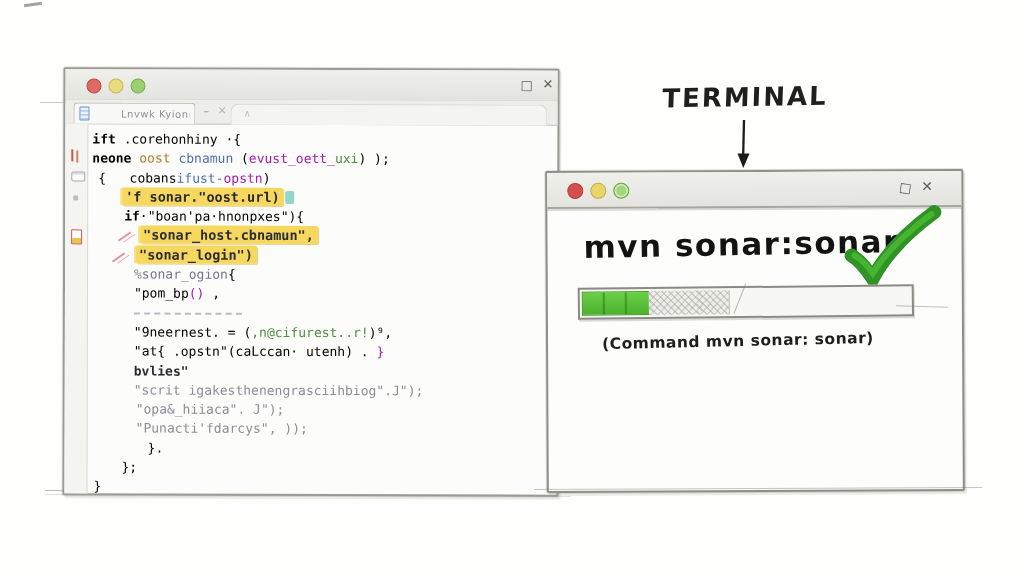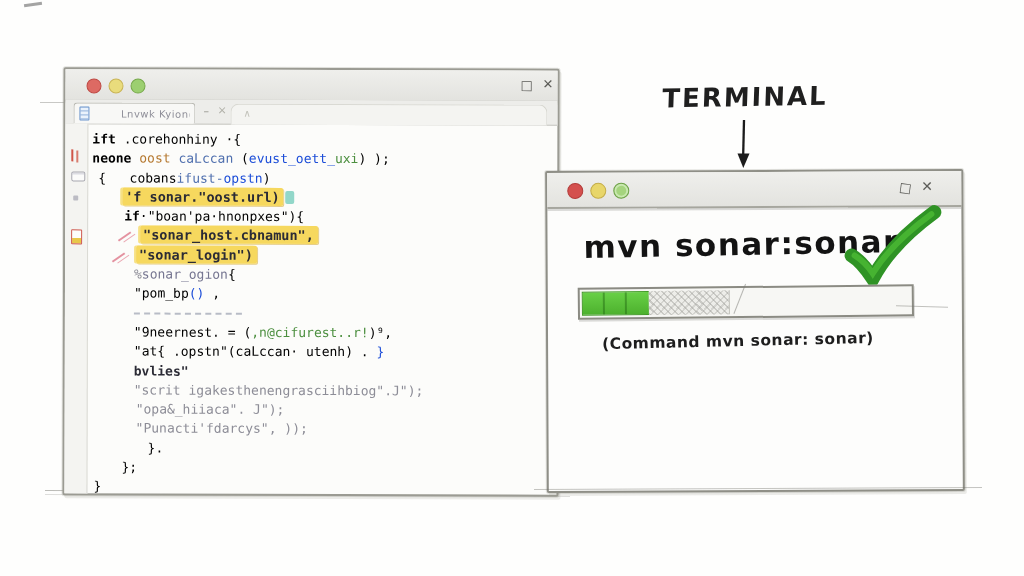--- a/index.html
+++ b/index.html
@@ -41,21 +41,21 @@
   .gm-reddash{width:2px;height:12px;background:#d05548;box-shadow:5px 1px 0 #d87c6e;}
   .gm-box{width:12px;height:8px;border:1px solid #a8a8b0;border-radius:2px;background:#fbfbfa;
           box-shadow:inset 0 2px 0 #dcdce2;}
   .gm-dot{width:5px;height:5px;background:#bcbcc4;border-radius:1px;left:8px;}
   .gm-flag{width:9px;height:13px;border:1.5px solid #cf5a50;border-radius:1px;
            background:linear-gradient(#fdfdfc 55%, #e8c84a 55%);}
   #code-area{position:absolute;left:22px;top:54px;right:0;bottom:0;padding:6px 0 0 5px;
              font-family:"DejaVu Sans Mono", monospace;font-size:13px;overflow:hidden;}
   .code-line{white-space:pre;line-height:19.3px;height:19.3px;}
   .b{font-weight:bold;}
-  .c-navy{color:#000000}.c-dark{color:#2b2b35}.c-purple{color:#1d4ed8}.c-orange{color:#b5782f}
+  .c-navy{color:#000000}.c-dark{color:#2b2b35}.c-purple{color:#a21caf}.c-orange{color:#b5782f}
   .c-blue{color:#4f6fae}.c-green{color:#4c8f3f}.c-gray{color:#8d8d97}.c-grayblue{color:#767691}
   .hl{background:#f6d85e;padding:1px 4px 1px 3px;border-radius:2px;font-size:13.5px;
       box-shadow:1px 1px 0 rgba(212,168,44,.55), -2px 0 0 rgba(246,216,94,.75);}
   .teal-blob{display:inline-block;width:9px;height:13px;background:#7fd0c0;border-radius:2px;
              margin-left:2px;vertical-align:-2px;opacity:.85;}
   .dashed-sep{display:inline-block;width:108px;border-top:2px dashed #b8bcc6;vertical-align:middle;}
   .pink-mark{position:absolute;width:15px;height:2px;background:#e492a0;transform:rotate(-35deg);
              box-shadow:3px 4px 0 -0.5px #eaa7b2;}
 
   
@@ -140,21 +140,21 @@
     <div id="gutter">
         <div class="gm gm-reddash" style="top: 26px;"></div>
         <div class="gm gm-box" style="top: 48px;"></div>
         <div class="gm gm-dot" style="top: 72px;"></div>
         <div class="gm gm-flag" style="top: 106px;"></div>
       </div>
     <div id="code-area">
       <div class="pink-mark" style="left:30px;top:112px;"></div>
       <div class="pink-mark" style="left:24px;top:133px;"></div>
     <div class="code-line" style="padding-left: 0px;"><span class="c-navy b">ift</span><span class="c-navy"> .corehonhiny ·{</span></div>
-        <div class="code-line" style="padding-left: 0px;"><span class="c-navy b">neone</span><span class="c-orange"> oost</span><span class="c-blue"> caLccan</span><span class="c-navy"> (</span><span class="c-purple">evust_oett_</span><span class="c-green">uxi</span><span class="c-navy">) );</span></div>
+        <div class="code-line" style="padding-left: 0px;"><span class="c-navy b">neone</span><span class="c-orange"> oost</span><span class="c-blue"> cbnamun</span><span class="c-navy"> (</span><span class="c-purple">evust_oett_</span><span class="c-green">uxi</span><span class="c-navy">) );</span></div>
         <div class="code-line" style="padding-left: 6px;"><span class="c-navy">{   cobans</span><span class="c-blue">ifust-</span><span class="c-purple">opstn</span><span class="c-navy">)</span></div>
         <div class="code-line" style="padding-left: 30px;"><span class="hl"><span class="c-dark b">'f sonar."oost.url)</span></span><span class="teal-blob"></span></div>
         <div class="code-line" style="padding-left: 32px;"><span class="c-navy b">if</span><span class="c-navy">·"boan'pa·hnonpxes"){</span></div>
         <div class="code-line" style="padding-left: 48px;"><span class="hl"><span class="c-dark b">"sonar_host.cbnamun",</span></span></div>
         <div class="code-line" style="padding-left: 44px;"><span class="hl"><span class="c-dark b">"sonar_login")</span></span></div>
         <div class="code-line" style="padding-left: 42px;"><span class="c-gray">%</span><span class="c-grayblue">sonar_ogion</span><span class="c-navy">{</span></div>
         <div class="code-line" style="padding-left: 42px;"><span class="c-navy">"pom_bp</span><span class="c-purple">()</span><span class="c-navy"> ,</span></div>
         <div class="code-line" style="padding-left: 42px;"><span class="dashed-sep"></span></div>
         <div class="code-line" style="padding-left: 42px;"><span class="c-navy">"9neernest. = (</span><span class="c-green">,n@cifurest..r!</span><span class="c-navy">)⁹,</span></div>
         <div class="code-line" style="padding-left: 42px;"><span class="c-navy">"at{ .opstn"(caLccan· utenh) . </span><span class="c-purple">}</span></div>

